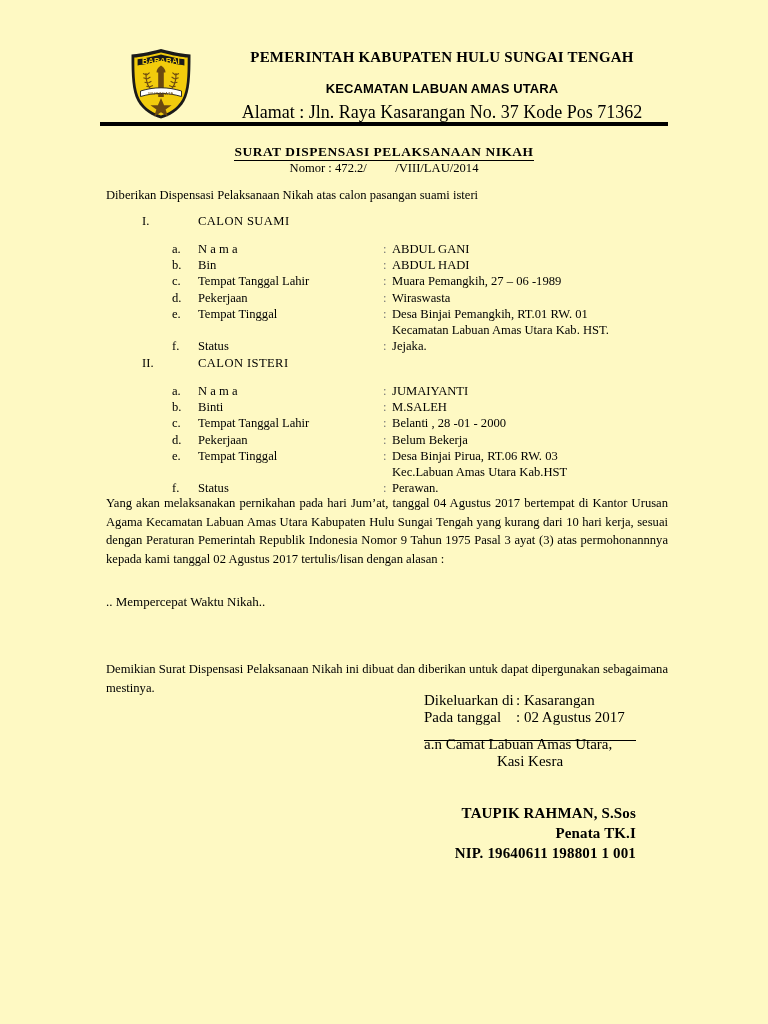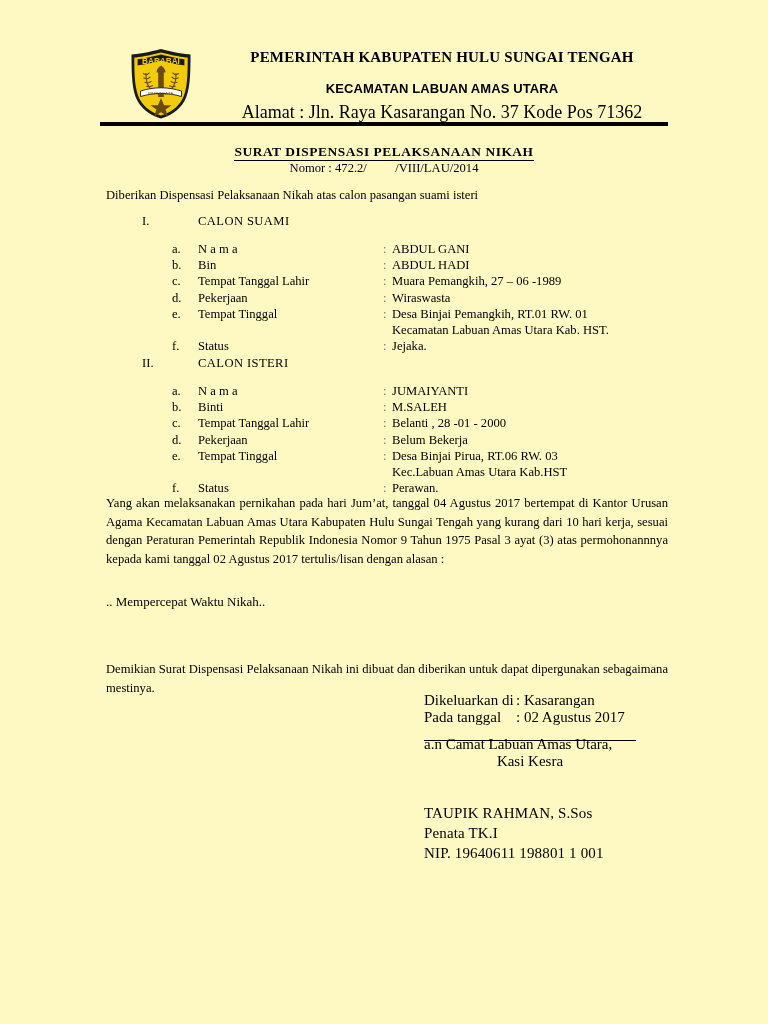--- a/index.html
+++ b/index.html
@@ -209,23 +209,23 @@
     border-bottom: 1.1px solid #000;
     display: inline-block;
     padding-bottom: 14px;
     width: 212px;
   }
   .sign-center {
     text-align: center;
     width: 212px;
   }
   .sign-name {
-    text-align: left;
+    text-align: right;
     width: 212px;
-    font-weight: normal;
+    font-weight: bold;
     line-height: 1.32;
     letter-spacing: 0.15px;
   }
 </style>
 </head>
 <body>
 
 <div class="page">
 
   <div class="letterhead">

